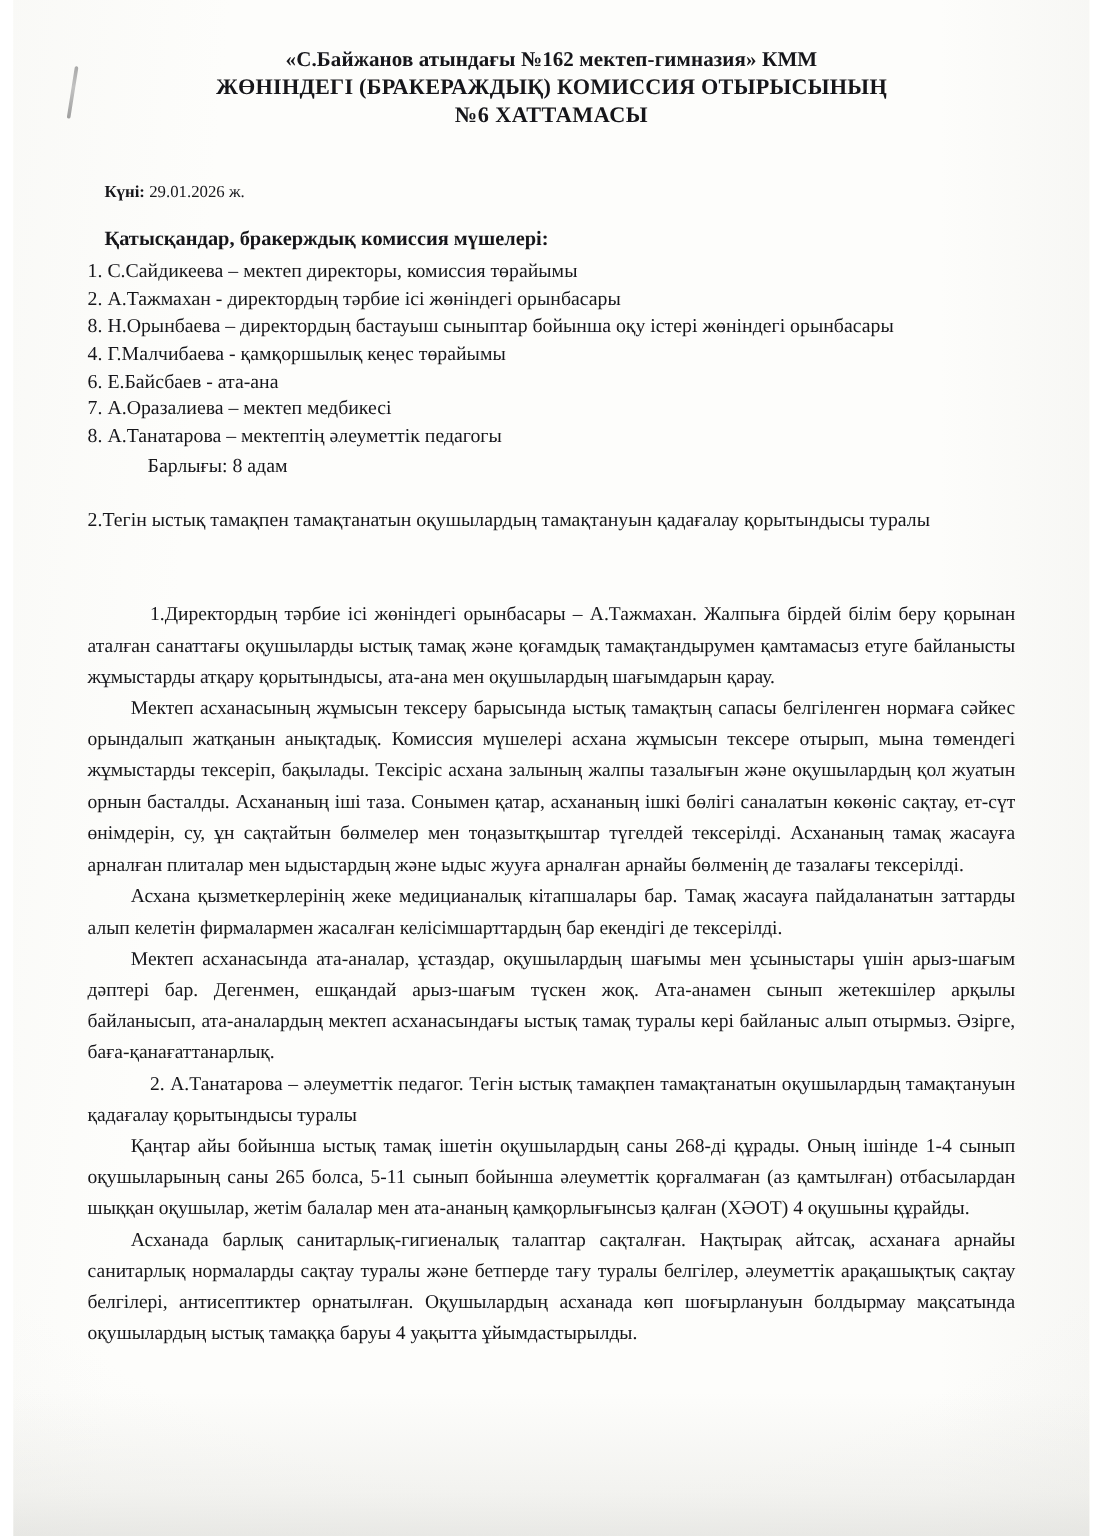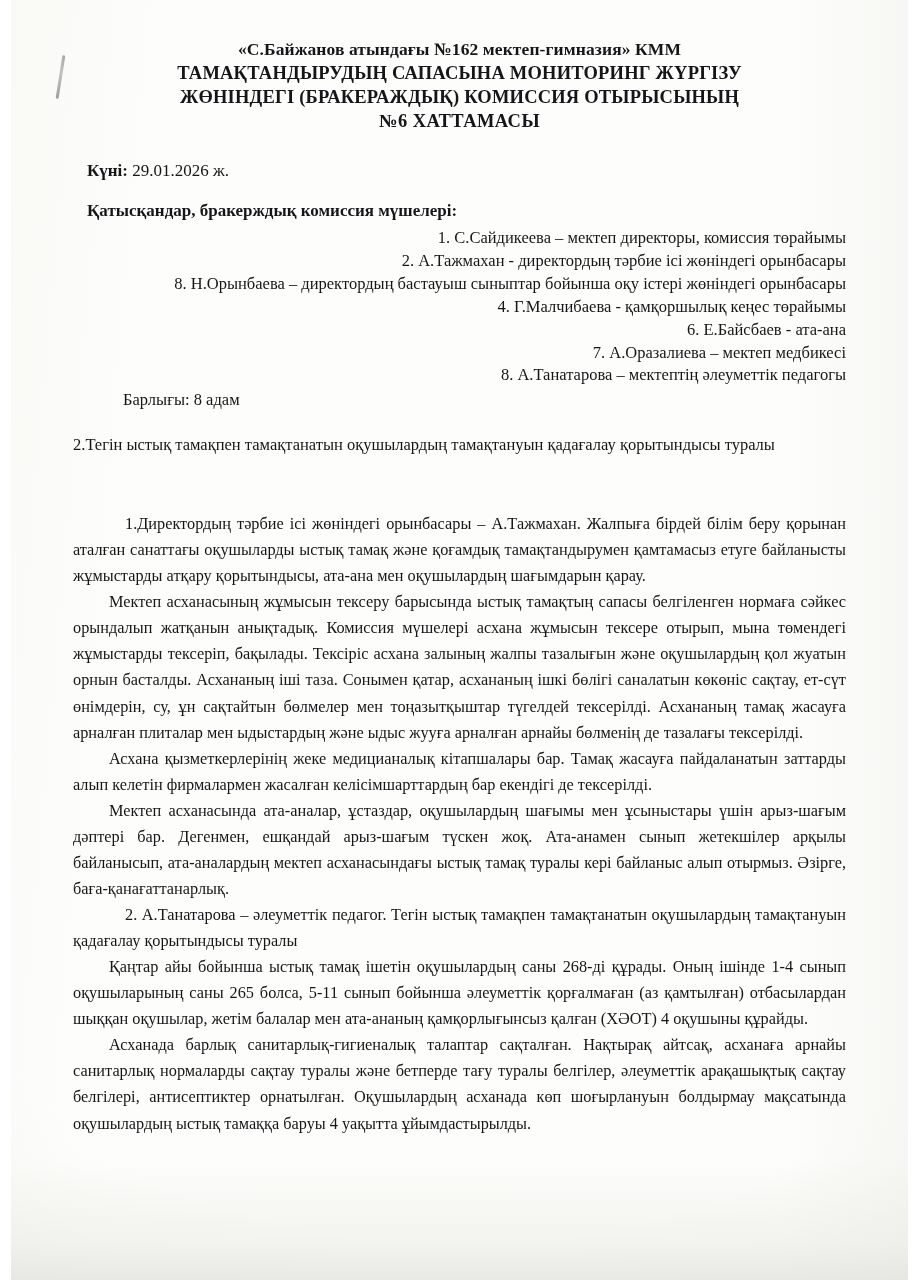--- a/index.html
+++ b/index.html
@@ -77,41 +77,40 @@
     letter-spacing: 0.2px;
   }
   .title-line-4 {
     font-size: 18.5px;
     font-weight: bold;
     letter-spacing: 0.4px;
   }
 
   
   .date-row {
-    margin-top: 28px;
+    margin-top: 44px;
     padding-left: 14px;
-    font-size: 17px;
+    font-size: 14px;
   }
   .date-label {
     font-weight: bold;
   }
 
   .attendees-heading {
     margin-top: 20px;
     padding-left: 14px;
     font-size: 17px;
     font-weight: bold;
   }
   .attendees-list {
     margin: 6px 0 0 0;
     padding: 0;
     list-style: none;
     font-size: 16.5px;
     line-height: 1.39;
-    text-align: right;
   }
   .attendees-list li {
     white-space: nowrap;
   }
 
   .total-row {
     margin-top: 3px;
     padding-left: 50px;
     font-size: 16.5px;
   }
@@ -157,21 +156,20 @@
 <div class="page">
 
   <div class="scan-tint"></div>
 
   <div class="pen-mark"></div>
 
   <div class="content">
 
     <div class="title-block">
       <div class="title-line-1">«С.Байжанов атындағы №162 мектеп-гимназия» КММ</div>
-      <div class="title-line-2">ТАМАҚТАНДЫРУДЫҢ САПАСЫНА МОНИТОРИНГ ЖҮРГІЗУ</div>
       <div class="title-line-3">ЖӨНІНДЕГІ (БРАКЕРАЖДЫҚ) КОМИССИЯ ОТЫРЫСЫНЫҢ</div>
       <div class="title-line-4">№6 ХАТТАМАСЫ</div>
     </div>
 
     <div class="date-row">
       <span class="date-label">Күні:</span>
       <span>29.01.2026 ж.</span>
     </div>
 
     <div class="attendees-heading">Қатысқандар, бракерждық комиссия мүшелері:</div>

